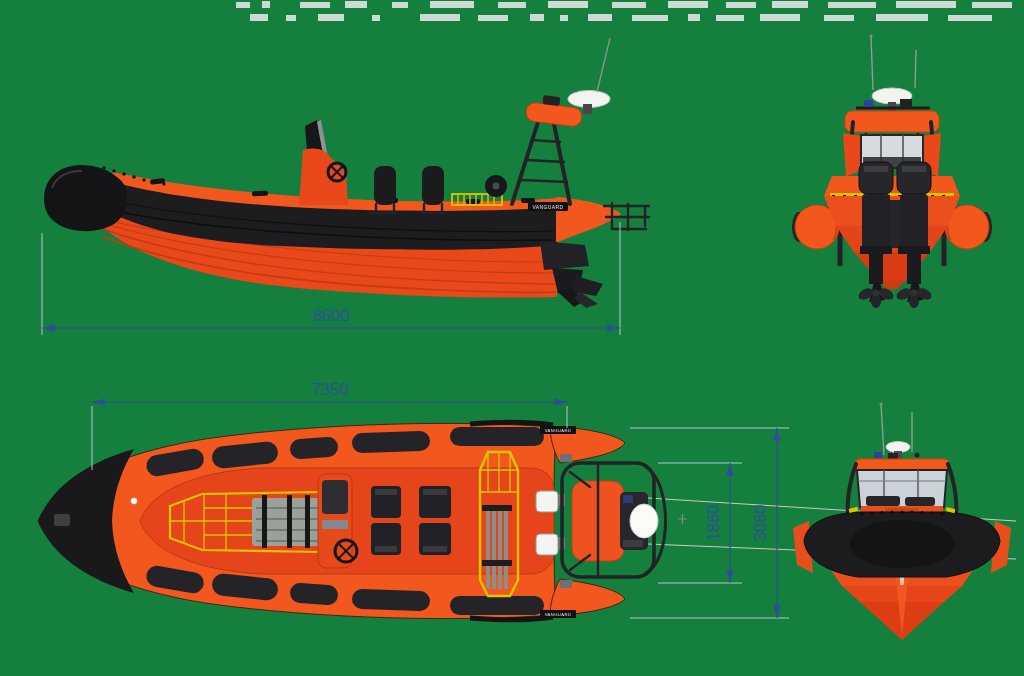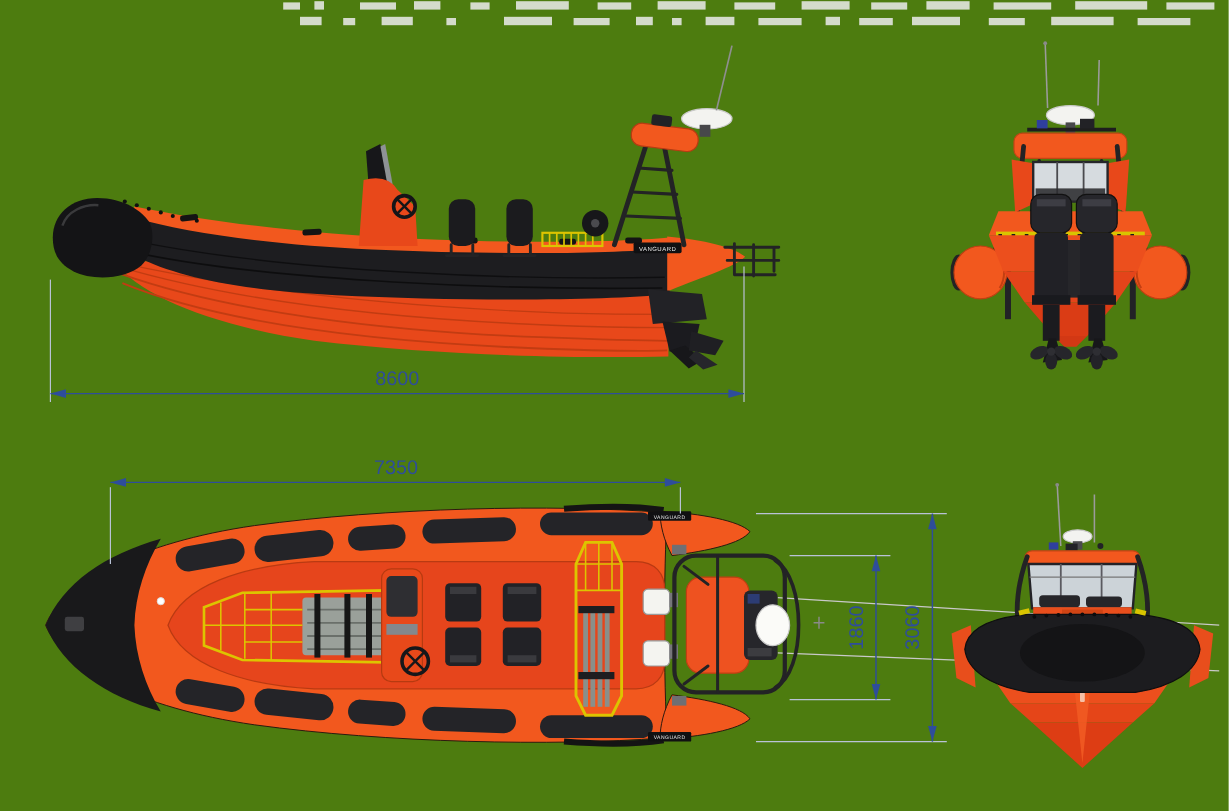--- a/index.html
+++ b/index.html
@@ -1,16 +1,16 @@
 <!DOCTYPE html>
 <html><head>
 <meta charset="utf-8">
 <style>
   html,body{margin:0;padding:0;background:#ffffff;}
-  .stage{position:relative;width:1024px;height:676px;background:#4d7c0f;overflow:hidden;
+  .stage{position:relative;width:1024px;height:676px;background:#15803d;overflow:hidden;
          font-family:"Liberation Sans",sans-serif;text-align:right;}
   svg{display:block}
   .dimline{stroke:#2e4d9b;stroke-width:1.2;fill:none}
   .dimarrow{fill:#2e4d9b}
   .dimtext{fill:#2e4d9b;font-size:16.5px;font-family:"Liberation Sans",sans-serif}
   .ext{stroke:#b9c2d6;stroke-width:1;fill:none}
   .faint{stroke:#c9c9c9;stroke-width:1;fill:none}
   .tube{fill:#1d1d20}
   .tubedark{fill:#141416}
   .org{fill:#f2581e}

